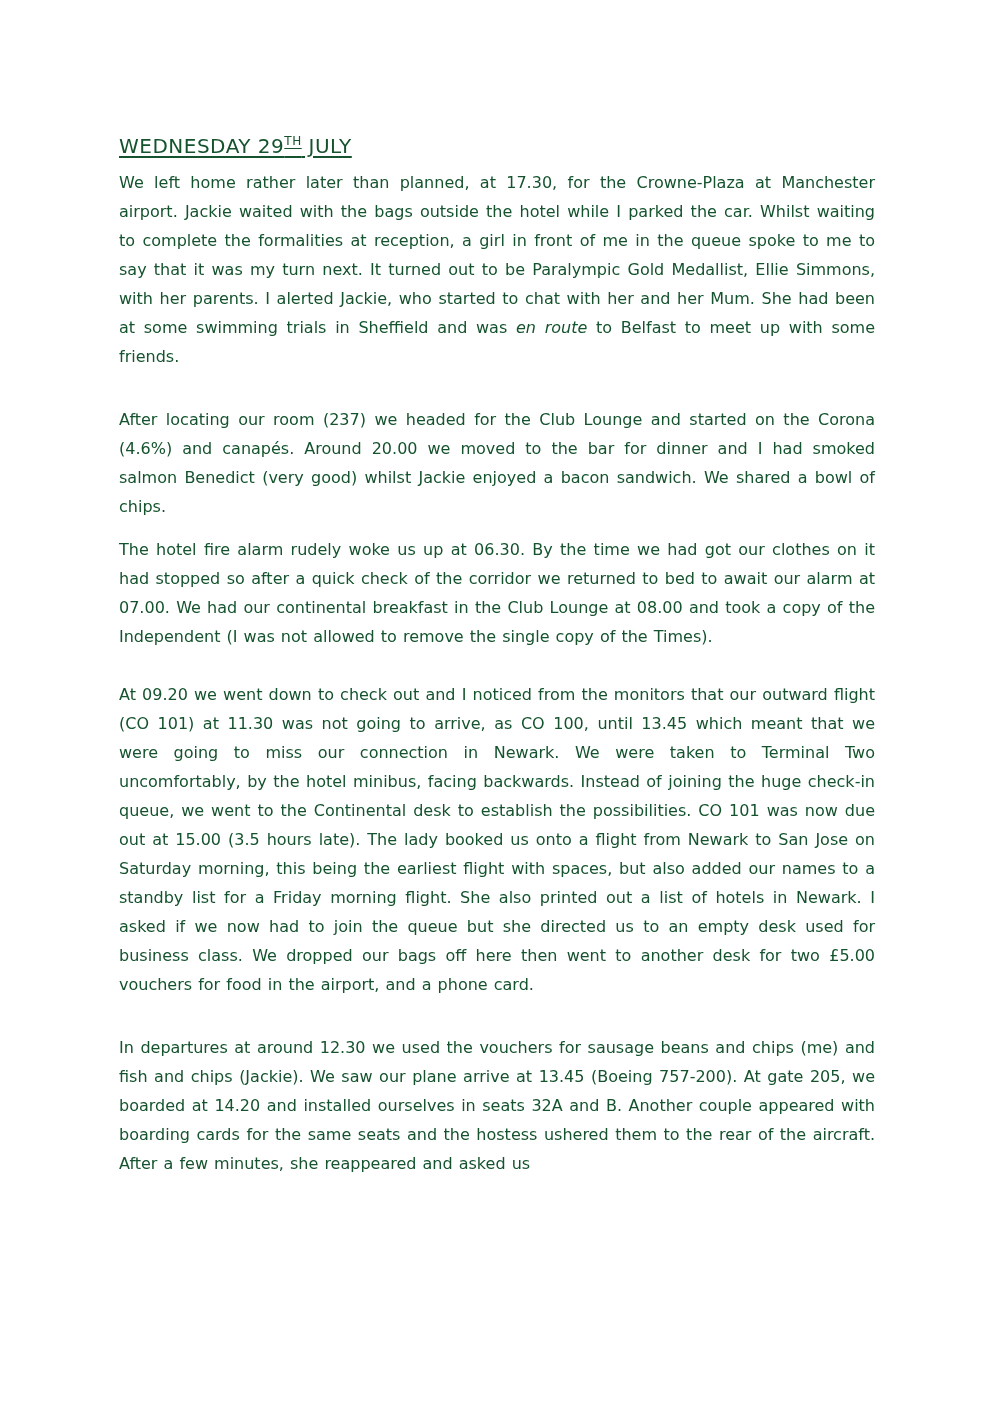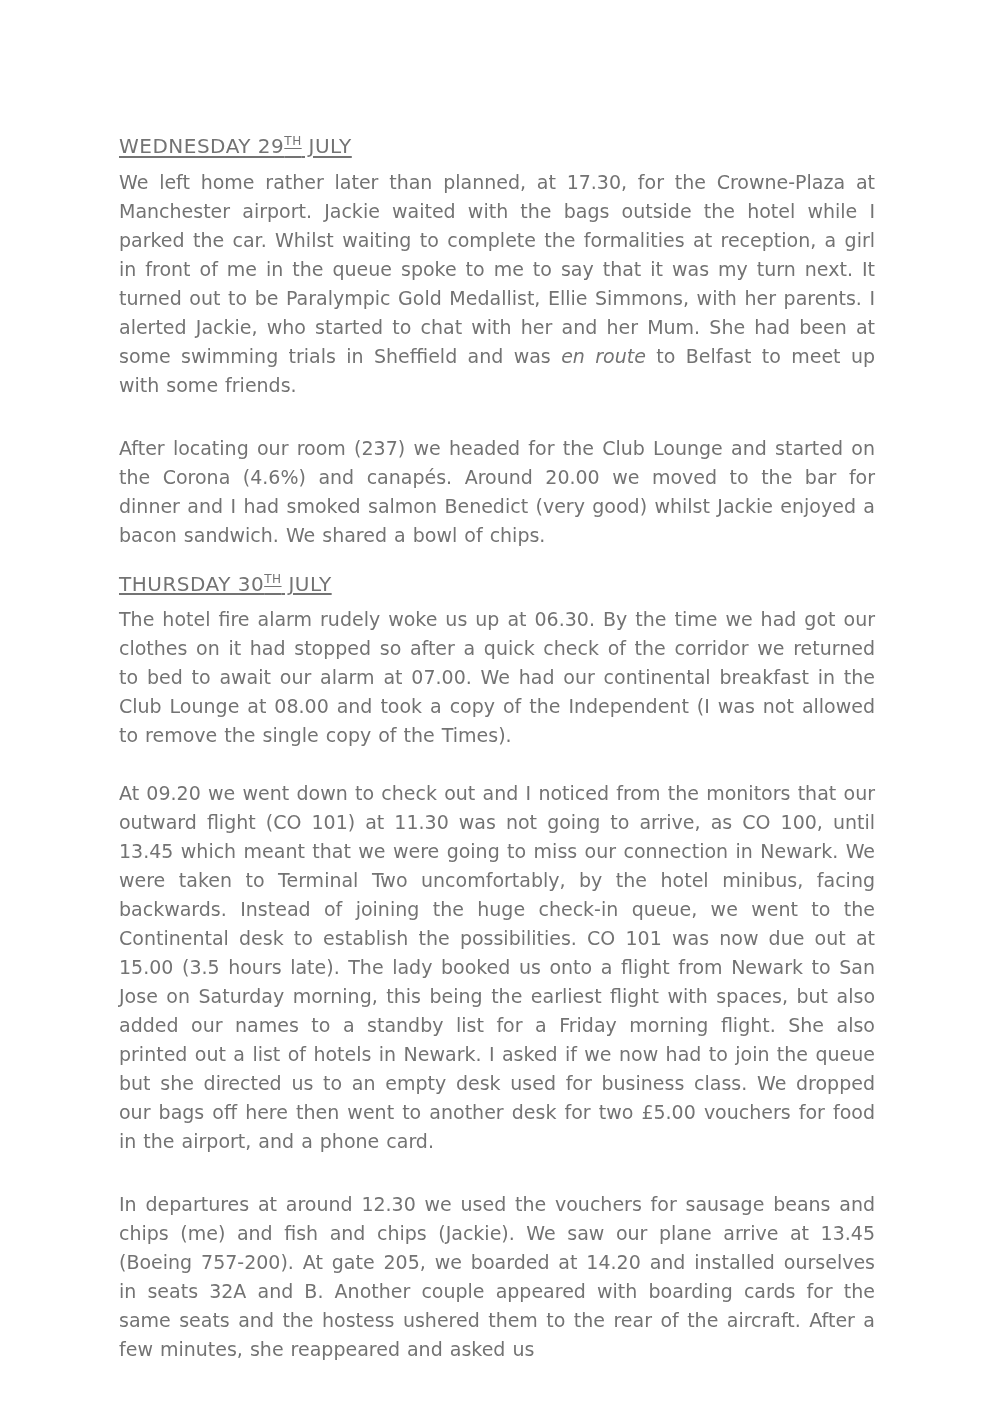--- a/index.html
+++ b/index.html
@@ -6,42 +6,42 @@
   html, body {
     width: 992px;
     height: 1403px;
     background: #ffffff;
   }
   .page {
     width: 992px;
     height: 1403px;
     padding: 126px 117px 60px 119px;
     font-family: "DejaVu Sans", sans-serif;
-    color: #737373;
+    color: #14532d;
     overflow: hidden;
   }
   .section + .section {
     margin-top: 14px;
   }
   .heading {
     font-size: 20px;
     font-weight: 400;
     letter-spacing: 0.5px;
     text-decoration: underline;
     text-underline-offset: 3px;
     margin-bottom: 7px;
     line-height: 30px;
     white-space: nowrap;
   }
   .heading sup {
     font-size: 12px;
     text-decoration: underline;
   }
   p.diary-paragraph {
-    font-size: 19px;
+    font-size: 16px;
     line-height: 29px;
     text-align: justify;
     margin-bottom: 29px;
     word-spacing: 1px;
   }
   p.diary-paragraph:last-child {
     margin-bottom: 0;
     margin-top: 34px;
   }
   em { font-style: italic; }
@@ -53,21 +53,20 @@
 
   <section class="section">
     <h2 class="heading"><span>WEDNESDAY 29</span><sup>TH</sup><span> JULY</span></h2>
 
     <p class="diary-paragraph"><span>We left home rather later than planned, at 17.30, for the Crowne-Plaza at Manchester airport. Jackie waited with the bags outside the hotel while I parked the car. Whilst waiting to complete the formalities at reception, a girl in front of me in the queue spoke to me to say that it was my turn next. It turned out to be Paralympic Gold Medallist, Ellie Simmons, with her parents. I alerted Jackie, who started to chat with her and her Mum. She had been at some swimming trials in Sheffield and was </span><em>en route</em><span> to Belfast to meet up with some friends.</span></p>
 
     <p class="diary-paragraph">After locating our room (237) we headed for the Club Lounge and started on the Corona (4.6%) and canapés. Around 20.00 we moved to the bar for dinner and I had smoked salmon Benedict (very good) whilst Jackie enjoyed a bacon sandwich. We shared a bowl of chips.</p>
   </section>
 
   <section class="section">
-    <h2 class="heading"><span>THURSDAY 30</span><sup>TH</sup><span> JULY</span></h2>
 
     <p class="diary-paragraph">The hotel fire alarm rudely woke us up at 06.30. By the time we had got our clothes on it had stopped so after a quick check of the corridor we returned to bed to await our alarm at 07.00. We had our continental breakfast in the Club Lounge at 08.00 and took a copy of the Independent (I was not allowed to remove the single copy of the Times).</p>
 
     <p class="diary-paragraph">At 09.20 we went down to check out and I noticed from the monitors that our outward flight (CO 101) at 11.30 was not going to arrive, as CO 100, until 13.45 which meant that we were going to miss our connection in Newark. We were taken to Terminal Two uncomfortably, by the hotel minibus, facing backwards. Instead of joining the huge check-in queue, we went to the Continental desk to establish the possibilities. CO 101 was now due out at 15.00 (3.5 hours late). The lady booked us onto a flight from Newark to San Jose on Saturday morning, this being the earliest flight with spaces, but also added our names to a standby list for a Friday morning flight. She also printed out a list of hotels in Newark. I asked if we now had to join the queue but she directed us to an empty desk used for business class. We dropped our bags off here then went to another desk for two £5.00 vouchers for food in the airport, and a phone card.</p>
 
     <p class="diary-paragraph">In departures at around 12.30 we used the vouchers for sausage beans and chips (me) and fish and chips (Jackie). We saw our plane arrive at 13.45 (Boeing 757-200). At gate 205, we boarded at 14.20 and installed ourselves in seats 32A and B. Another couple appeared with boarding cards for the same seats and the hostess ushered them to the rear of the aircraft. After a few minutes, she reappeared and asked us</p>
   </section>
 
 </div>
 

